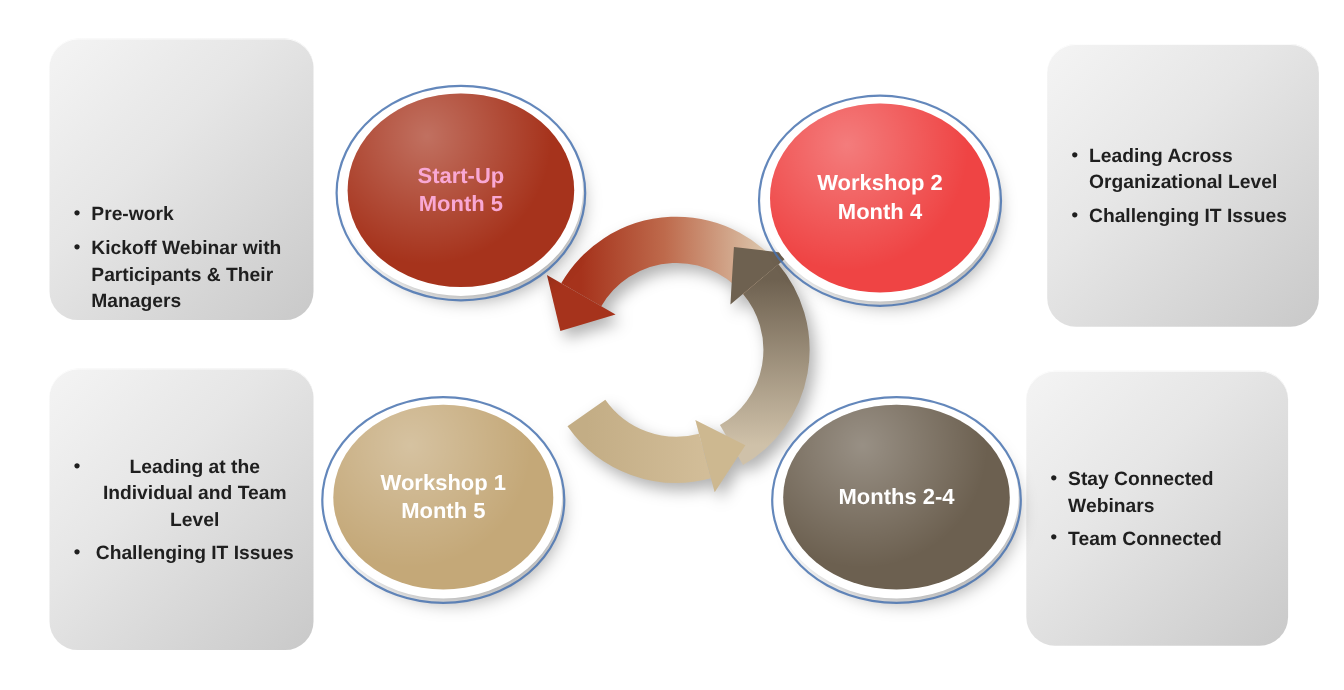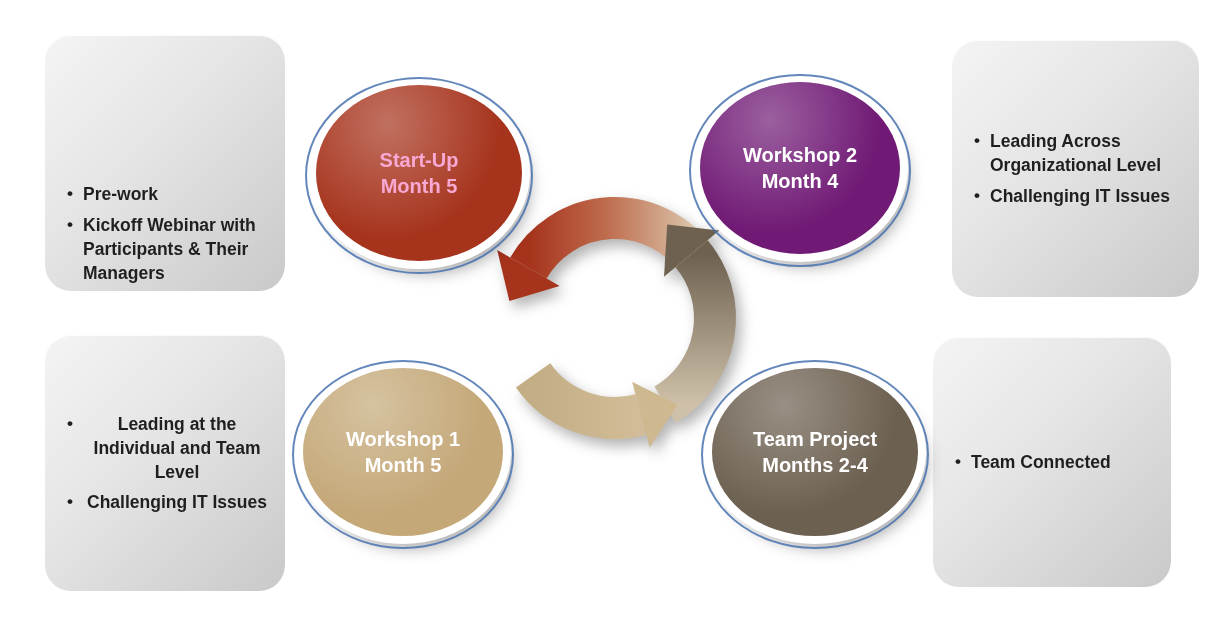--- a/index.html
+++ b/index.html
@@ -112,20 +112,21 @@
 
   <div class="info-box" style="left:918px; top:40px; width:247px; height:257px;margin-left:34px;">
     <ul class="bullets">
       <li>Leading Across Organizational Level</li>
       <li>Challenging IT Issues</li>
     </ul>
   </div>
 
   <div class="info-box" style="left:933px; top:337px; width:238px; height:250px;">
     <ul class="bullets">
+      <li>Stay Connected Webinars</li>
       <li>Team Connected</li>
     </ul>
   </div>
 
   <svg class="cycle-svg" viewBox="0 0 320 320" xmlns="http://www.w3.org/2000/svg">
     <defs>
       <linearGradient id="gradTop" x1="100%" y1="0%" x2="0%" y2="0%">
         <stop offset="0%" stop-color="#DCC7AD"></stop>
         <stop offset="55%" stop-color="#BE6A4C"></stop>
         <stop offset="100%" stop-color="#A6331C"></stop>
@@ -156,34 +157,33 @@
     </g>
   </svg>
 
   <div class="node" style="left: 316px; top: 85px; width: 206px; height: 176px; background: rgb(166, 51, 28); color: #f9a8d4;">
     <div class="node-label">
       <div>Start-Up</div>
       <div>Month 5</div>
     </div>
   </div>
 
-  <div class="node" style="left: 700px; top: 82px; width: 200px; height: 172px; background: #701a75; color: rgb(255, 255, 255);">
+  <div class="node" style="left: 700px; top: 94px; width: 200px; height: 172px; background: #ef4444; color: rgb(255, 255, 255);">
     <div class="node-label">
       <div>Workshop 2</div>
       <div>Month 4</div>
     </div>
   </div>
 
   <div class="node" style="left: 303px; top: 368px; width: 200px; height: 168px; background: rgb(196, 168, 120); color: rgb(255, 255, 255);">
     <div class="node-label">
       <div>Workshop 1</div>
       <div>Month 5</div>
     </div>
   </div>
 
   <div class="node" style="left: 712px; top: 368px; width: 206px; height: 168px; background: rgb(108, 96, 80); color: rgb(255, 255, 255);">
     <div class="node-label">
-      <div>Team Project</div>
       <div>Months 2-4</div>
     </div>
   </div>
 
 </div>
 
 </body></html>

